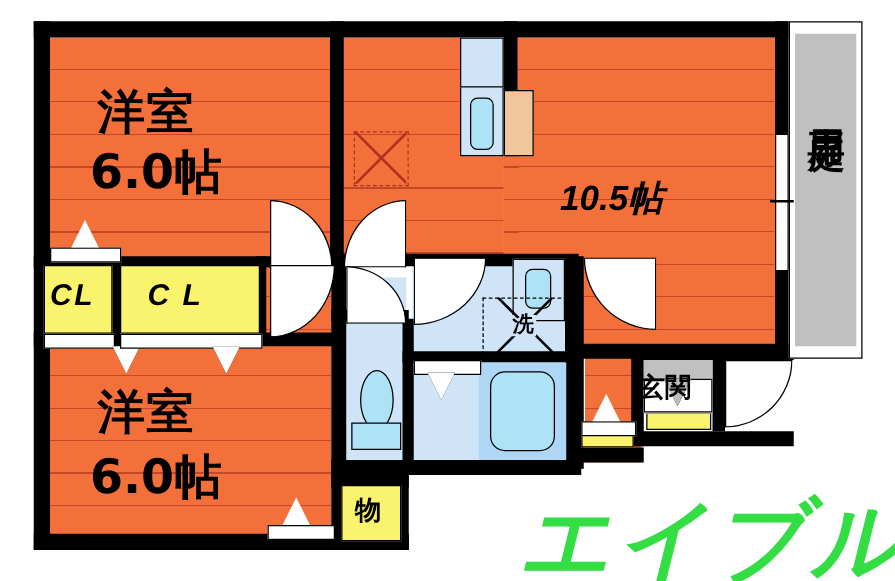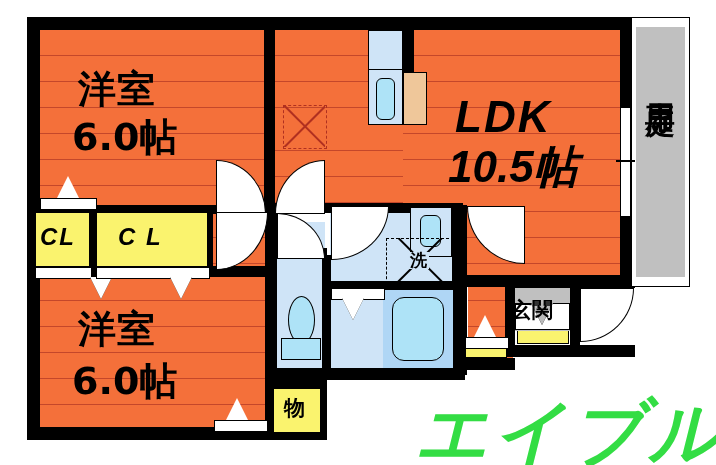--- a/index.html
+++ b/index.html
@@ -30,21 +30,21 @@
   .lbl{
     position:absolute;color:#000;font-weight:bold;
     white-space:pre;line-height:1;
     -webkit-text-stroke:0px;
   }
   .jp-big{font-size:38px;letter-spacing:1px;
           font-family:"DejaVu Sans","Liberation Sans",sans-serif;}
   .num-big{font-size:38px;font-family:"DejaVu Sans","Liberation Sans",sans-serif;}
   .ldk{font-size:44px;letter-spacing:2px;font-style:italic;
        font-family:"Liberation Sans",sans-serif;}
-  .ldk-num{font-size:44px;font-style:italic;
+  .ldk-num{font-size:28px;font-style:italic;
        font-family:"Liberation Sans",sans-serif;}
   .cl{font-size:24px;font-style:italic;letter-spacing:2px;
       font-family:"Liberation Sans",sans-serif;}
   .small-jp{font-size:17px;font-family:"DejaVu Sans",sans-serif;}
   .mid-jp{font-size:21px;font-family:"DejaVu Sans",sans-serif;}
   .vert{writing-mode:vertical-rl;text-orientation:upright;
         font-size:30px;letter-spacing:2px;
         font-family:"DejaVu Sans",sans-serif;}
 
   
@@ -235,21 +235,20 @@
 
   <div class="dashed-box" style="left:283px;top:105px;width:42px;height:42px;"></div>
   <div class="cross" style="left:283px;top:105px;width:42px;height:42px;"></div>
 
   <div class="lbl jp-big" style="left:78px;top:70px;">洋室</div>
   <div class="lbl num-big" style="left:72px;top:118px;">6.0帖</div>
 
   <div class="lbl jp-big" style="left:78px;top:310px;">洋室</div>
   <div class="lbl num-big" style="left:72px;top:362px;">6.0帖</div>
 
-  <div class="lbl ldk" style="left:455px;top:95px;">LDK</div>
   <div class="lbl ldk-num" style="left:448px;top:145px;">10.5帖</div>
 
   <div class="lbl cl" style="left:40px;top:225px;">CL</div>
   <div class="lbl cl" style="left:118px;top:225px;">C L</div>
 
   <div class="lbl mid-jp" style="left:511px;top:300px;">玄関</div>
 
   <div class="lbl mid-jp" style="left:284px;top:398px;">物</div>
 
   <div class="lbl vert" style="left:645px;top:78px;">専用庭</div>

